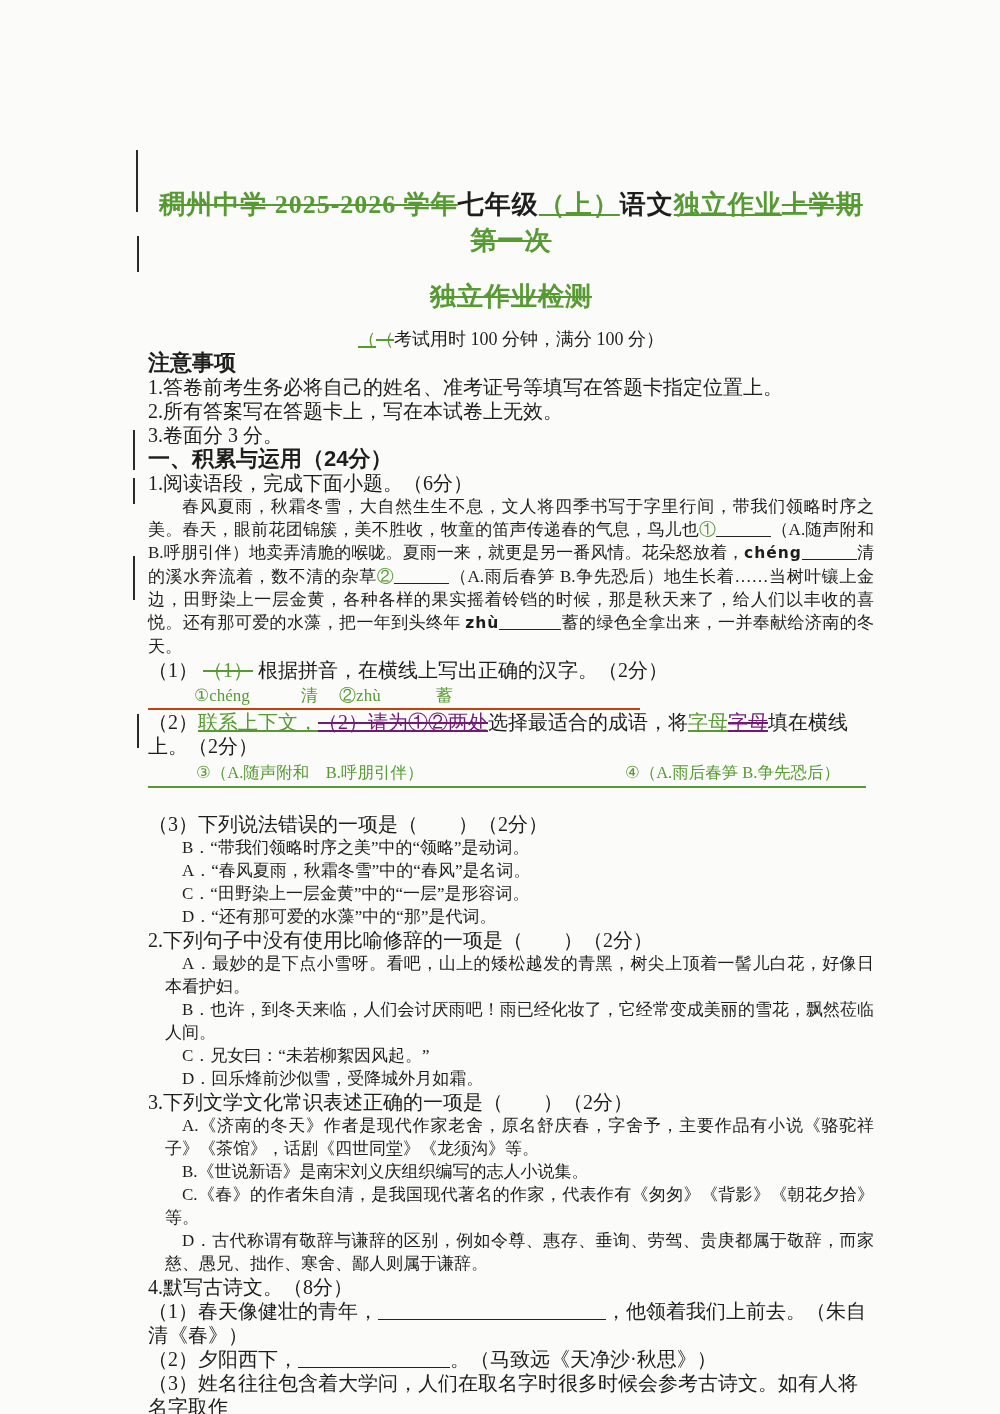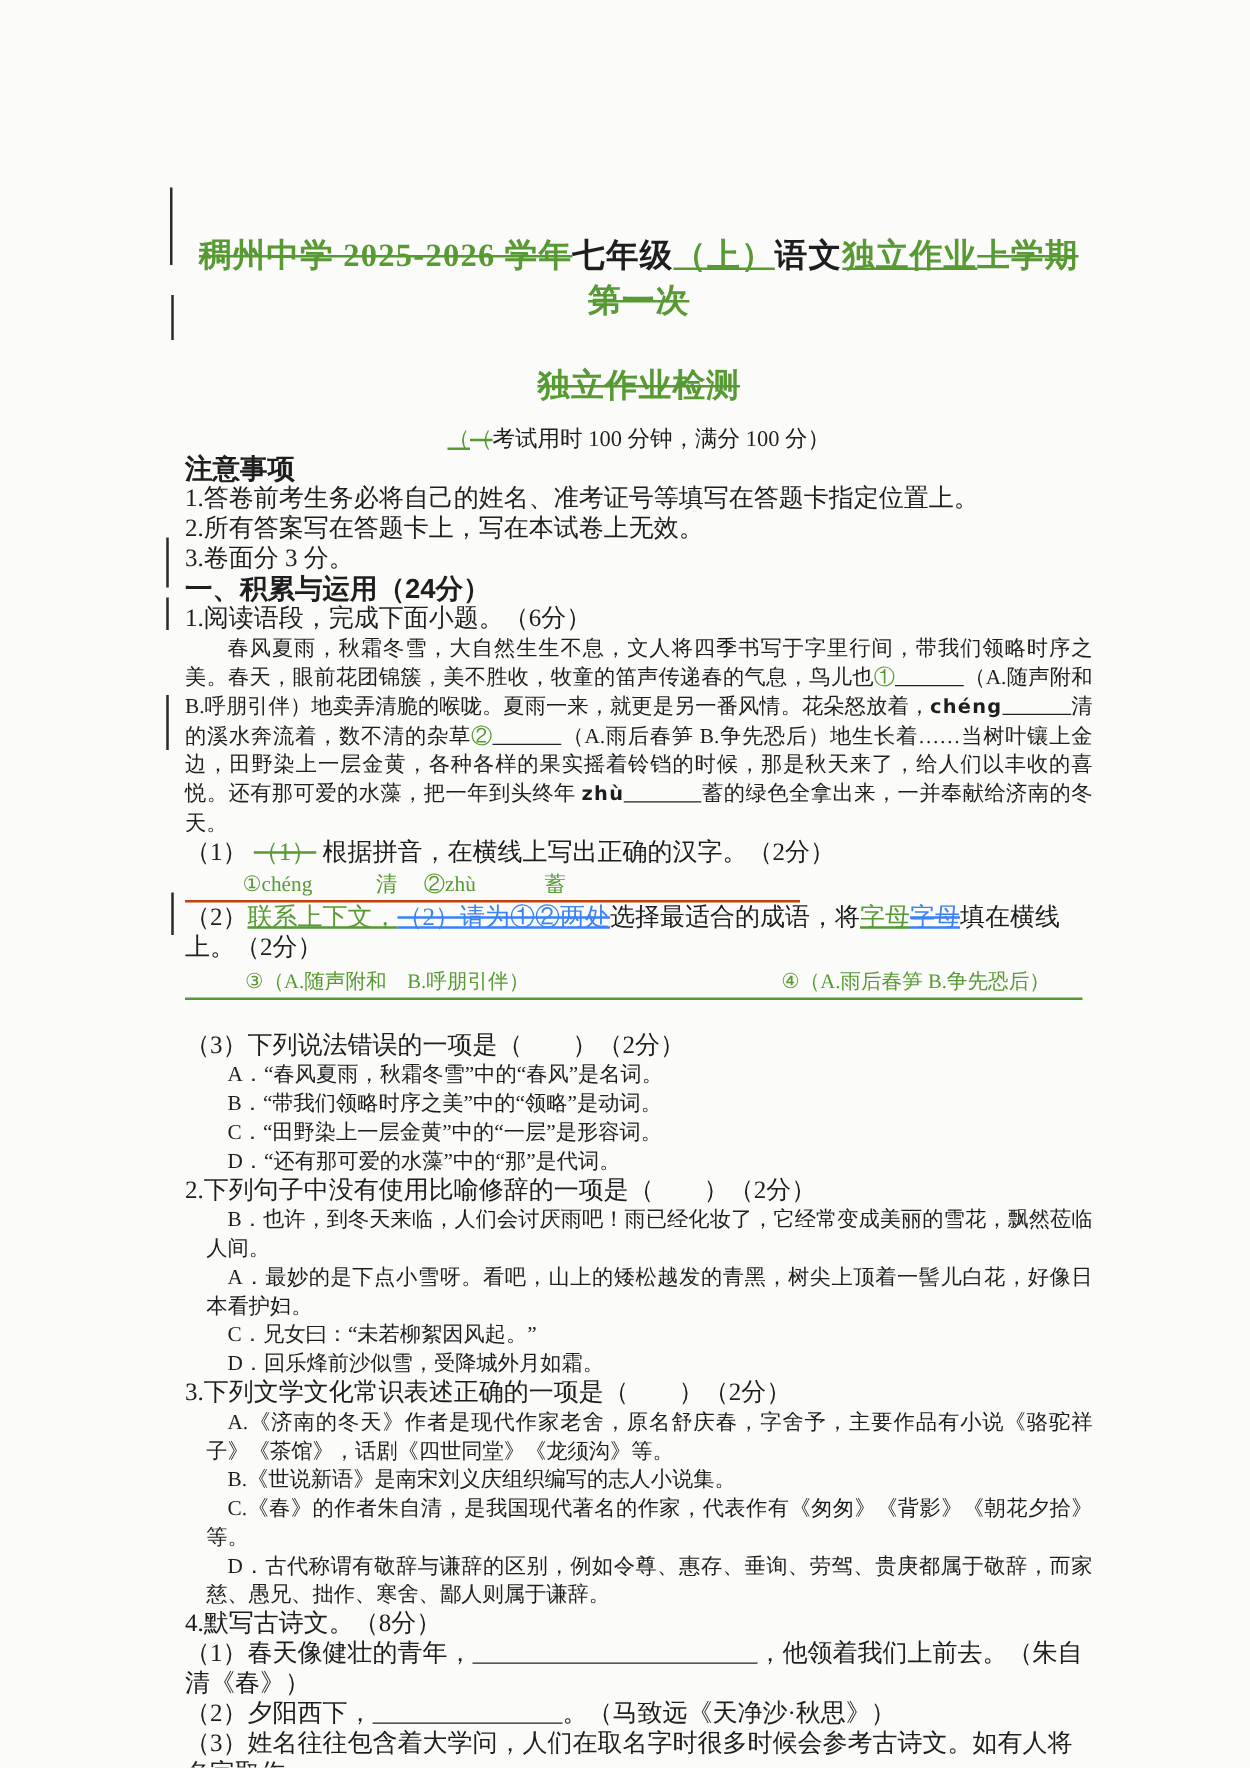--- a/index.html
+++ b/index.html
@@ -19,21 +19,21 @@
   }
   .content{width:726px;}
   .title-line{
     text-align:center;
     font-size:26px;
     font-weight:bold;
     line-height:36px;
     letter-spacing:1px;
     margin-top:44px;
   }
-  .title-line2{margin-top:32px;text-align:center;}
+  .title-line2{margin-top:20px;text-align:center;}
   .time-line{
     margin-top:12px;
     text-align:center;
     font-size:18px;
     line-height:24px;
   }
   .bold-head{
     font-family:"Liberation Sans","DejaVu Sans",sans-serif;
     font-weight:bold;
     font-size:22px;line-height:24px;
@@ -47,21 +47,21 @@
   .opt{
     font-size:17px;line-height:23px;
     padding-left:17px;
     text-indent:17px;
     text-align:justify;
   }
   
   .g  {color:#579a33;}
   .gu {color:#579a33;text-decoration:underline;text-decoration-thickness:1.5px;}
   .gs {color:#579a33;text-decoration:line-through;text-decoration-thickness:1.5px;}
-  .gsu{color:#3b82f6;text-decoration:underline line-through;text-decoration-thickness:1.5px;}
+  .gsu{color:#701a75;text-decoration:underline line-through;text-decoration-thickness:1.5px;}
   .pinyin{
     font-family:"DejaVu Sans","Liberation Sans",sans-serif;
     font-weight:bold;font-size:15.5px;letter-spacing:1px;
   }
   .blank{
     display:inline-block;
     border-bottom:1.6px solid #222;
     height:14px;
     vertical-align:-2px;
   }
@@ -149,28 +149,28 @@
     </div>
 
     <div class="ans2">
       <span>③（A.随声附和　B.呼朋引伴）</span>
       <span>④（A.雨后春笋 B.争先恐后）</span>
     </div>
 
     <div class="gap-after-ans2"></div>
 
     <div class="subq">（3）下列说法错误的一项是（　　）（2分）</div>
+    <div class="opt">B．“带我们领略时序之美”中的“领略”是动词。</div>
     <div class="opt">A．“春风夏雨，秋霜冬雪”中的“春风”是名词。</div>
-    <div class="opt">B．“带我们领略时序之美”中的“领略”是动词。</div>
     <div class="opt">C．“田野染上一层金黄”中的“一层”是形容词。</div>
     <div class="opt">D．“还有那可爱的水藻”中的“那”是代词。</div>
 
     <div class="stem">2.下列句子中没有使用比喻修辞的一项是（　　）（2分）</div>
+    <div class="opt">A．最妙的是下点小雪呀。看吧，山上的矮松越发的青黑，树尖上顶着一髻儿白花，好像日本看护妇。</div>
     <div class="opt">B．也许，到冬天来临，人们会讨厌雨吧！雨已经化妆了，它经常变成美丽的雪花，飘然莅临人间。</div>
-    <div class="opt">A．最妙的是下点小雪呀。看吧，山上的矮松越发的青黑，树尖上顶着一髻儿白花，好像日本看护妇。</div>
     <div class="opt">C．兄女曰：“未若柳絮因风起。”</div>
     <div class="opt">D．回乐烽前沙似雪，受降城外月如霜。</div>
 
     <div class="stem">3.下列文学文化常识表述正确的一项是（　　）（2分）</div>
     <div class="opt">A.《济南的冬天》作者是现代作家老舍，原名舒庆春，字舍予，主要作品有小说《骆驼祥子》《茶馆》，话剧《四世同堂》《龙须沟》等。</div>
     <div class="opt">B.《世说新语》是南宋刘义庆组织编写的志人小说集。</div>
     <div class="opt">C.《春》的作者朱自清，是我国现代著名的作家，代表作有《匆匆》《背影》《朝花夕拾》等。</div>
     <div class="opt">D．古代称谓有敬辞与谦辞的区别，例如令尊、惠存、垂询、劳驾、贵庚都属于敬辞，而家慈、愚兄、拙作、寒舍、鄙人则属于谦辞。</div>
 
     <div class="stem">4.默写古诗文。（8分）</div>

